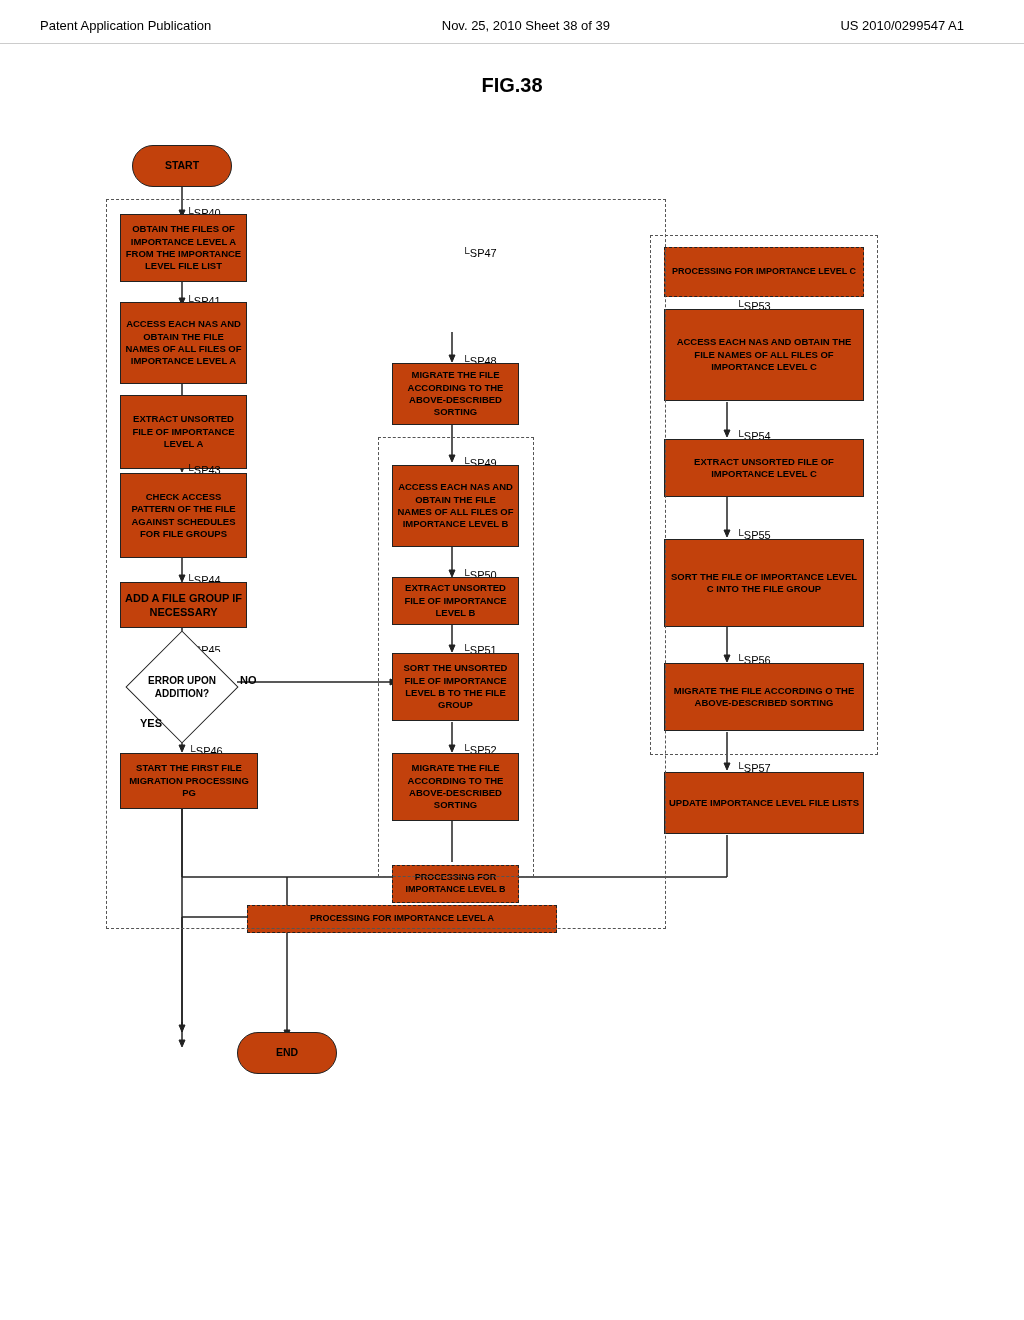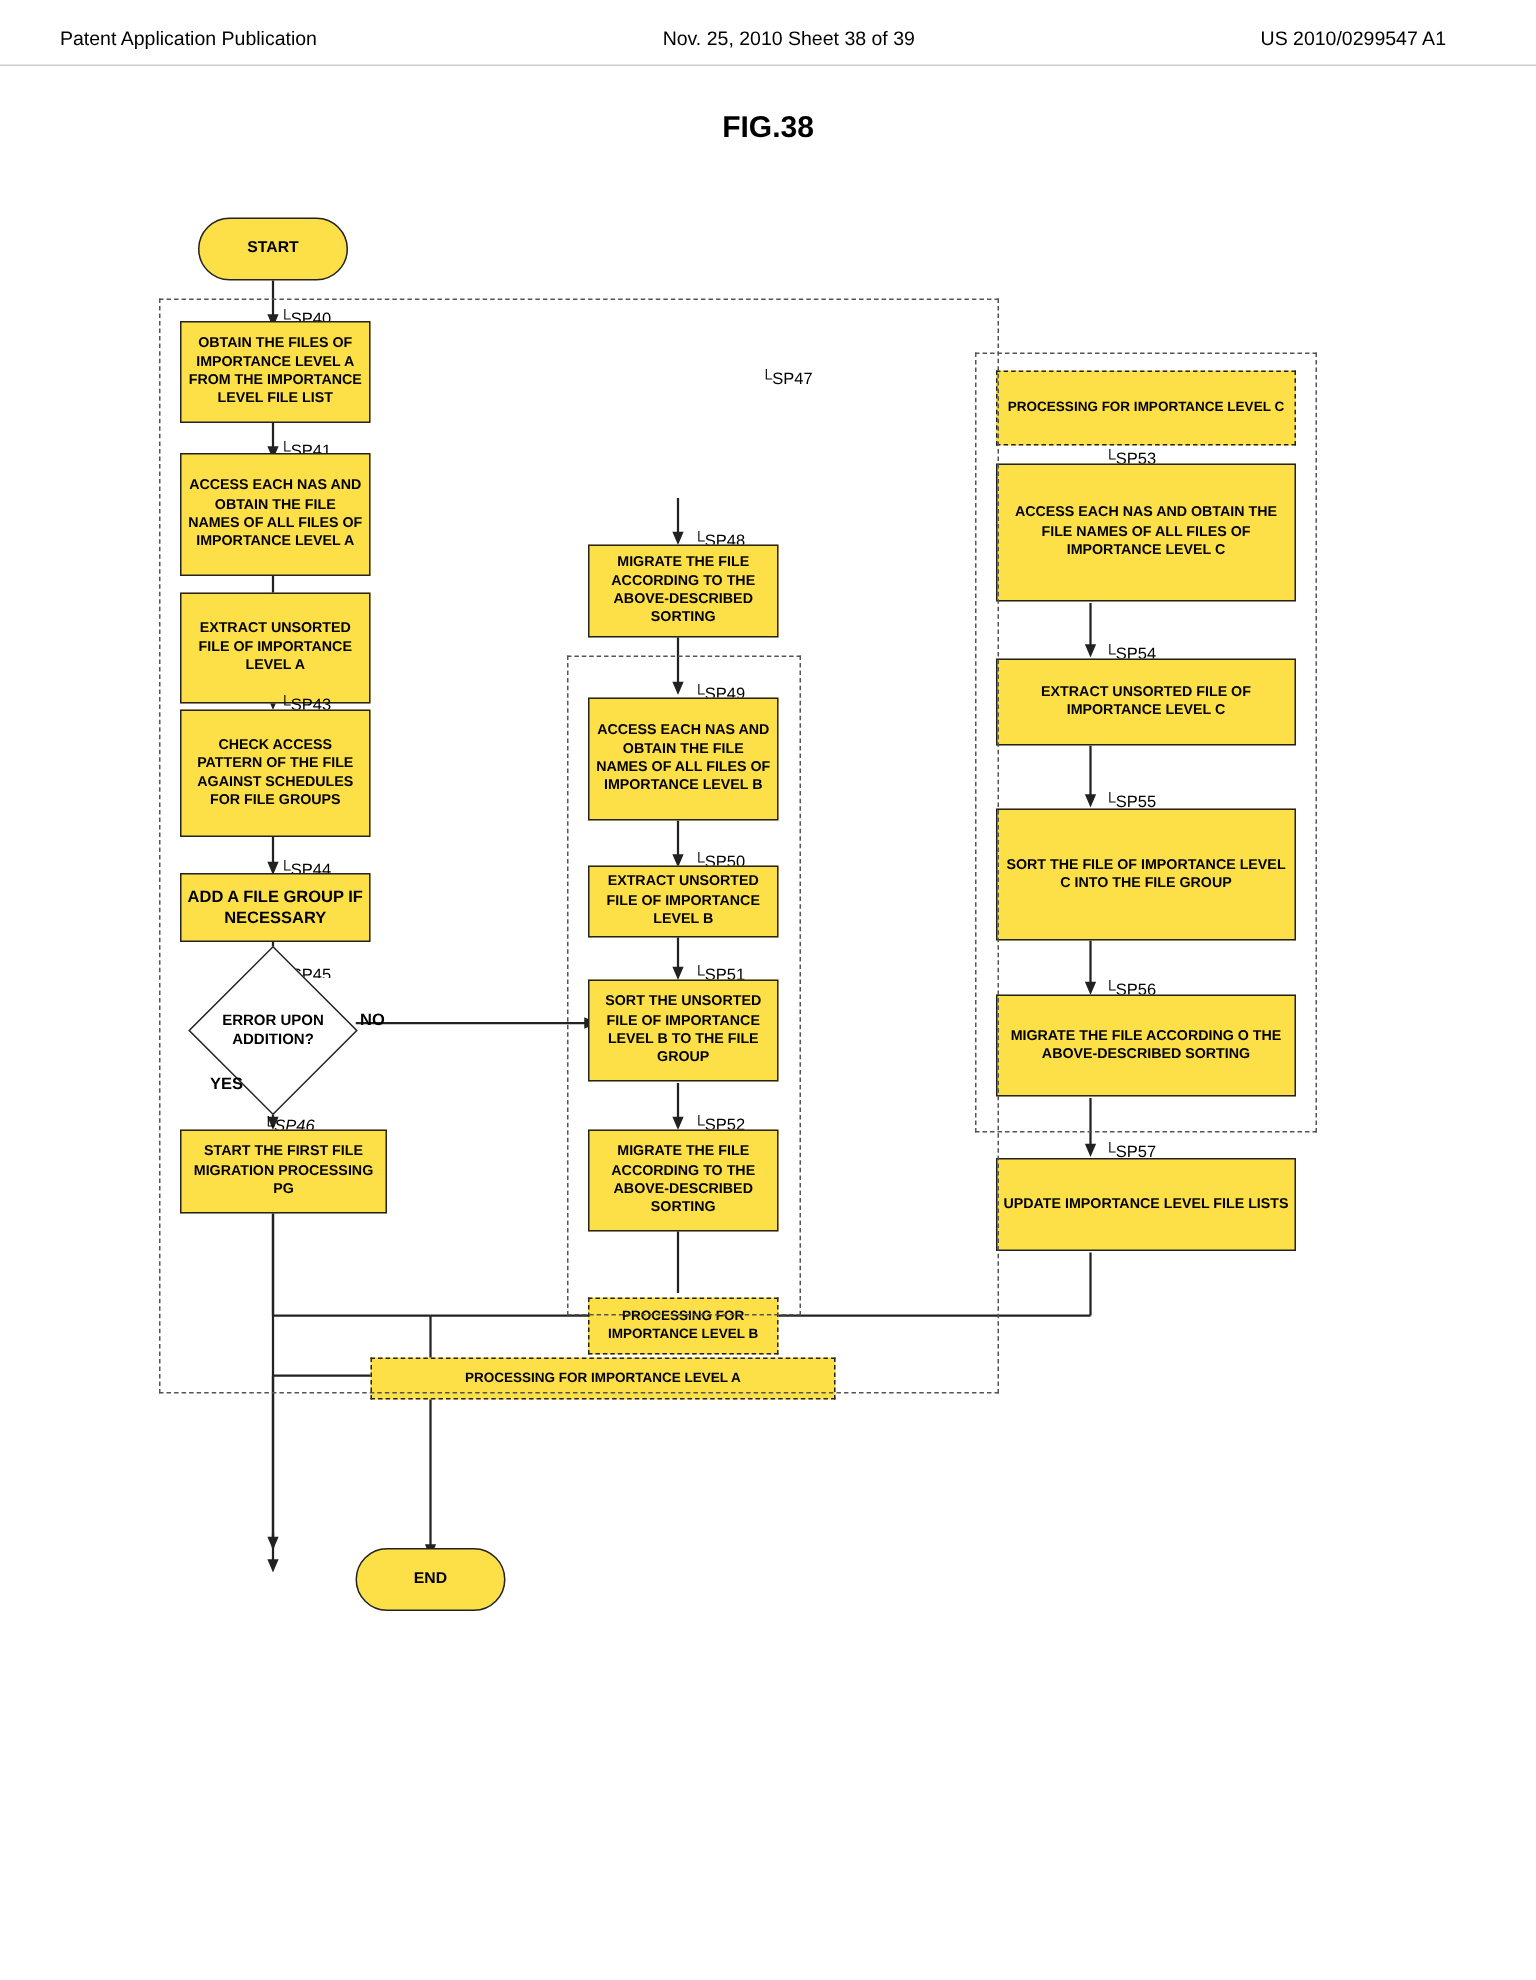--- a/index.html
+++ b/index.html
@@ -38,21 +38,21 @@
     .flowchart {
       position: relative;
       width: 860px;
       min-height: 1050px;
     }
 
     
     .fc-box {
       position: absolute;
       border: 1.5px solid #222;
-      background: #fde047;
+      background: #c2410c;
       text-align: center;
       display: flex;
       align-items: center;
       justify-content: center;
       font-size: 10.5px;
       font-weight: bold;
       line-height: 1.3;
       padding: 4px;
     }
 
@@ -254,31 +254,31 @@
     <div class="sp-label" style="left:104px; top:527px;">└SP45</div>
 
     <div class="fc-diamond" style="left:45px; top:535px;">
       <span>ERROR UPON ADDITION?</span>
     </div>
 
     <div style="position:absolute; left:158px; top:557px; font-size:11px; font-weight:bold;">NO</div>
 
     <div style="position:absolute; left:58px; top:600px; font-size:11px; font-weight:bold;">YES</div>
 
-    <div class="sp-label" style="left:93px; top:628px;font-style:italic;">└SP46</div>
+    <div class="sp-label" style="left:106px; top:628px;">└SP46</div>
 
     <div class="fc-box" style="left:38px; top:636px; width:138px; height:56px; font-size:9.5px;">
       <span>START THE FIRST FILE MIGRATION PROCESSING PG</span>
     </div>
 
     <div class="fc-box fc-rounded" style="left:155px; top:915px; width:100px; height:42px;">
       <span>END</span>
     </div>
 
-    <div class="sp-label" style="left:380px; top:130px;margin-left:45px;">└SP47</div>
+    <div class="sp-label" style="left:380px; top:130px;">└SP47</div>
 
 
     <div class="sp-label" style="left:380px; top:238px;">└SP48</div>
 
     <div class="fc-box" style="left:310px; top:246px; width:127px; height:62px; font-size:9.5px;">
       <span>MIGRATE THE FILE ACCORDING TO THE ABOVE-DESCRIBED SORTING</span>
     </div>
 
     <div class="sp-label" style="left:380px; top:340px;">└SP49</div>
 

